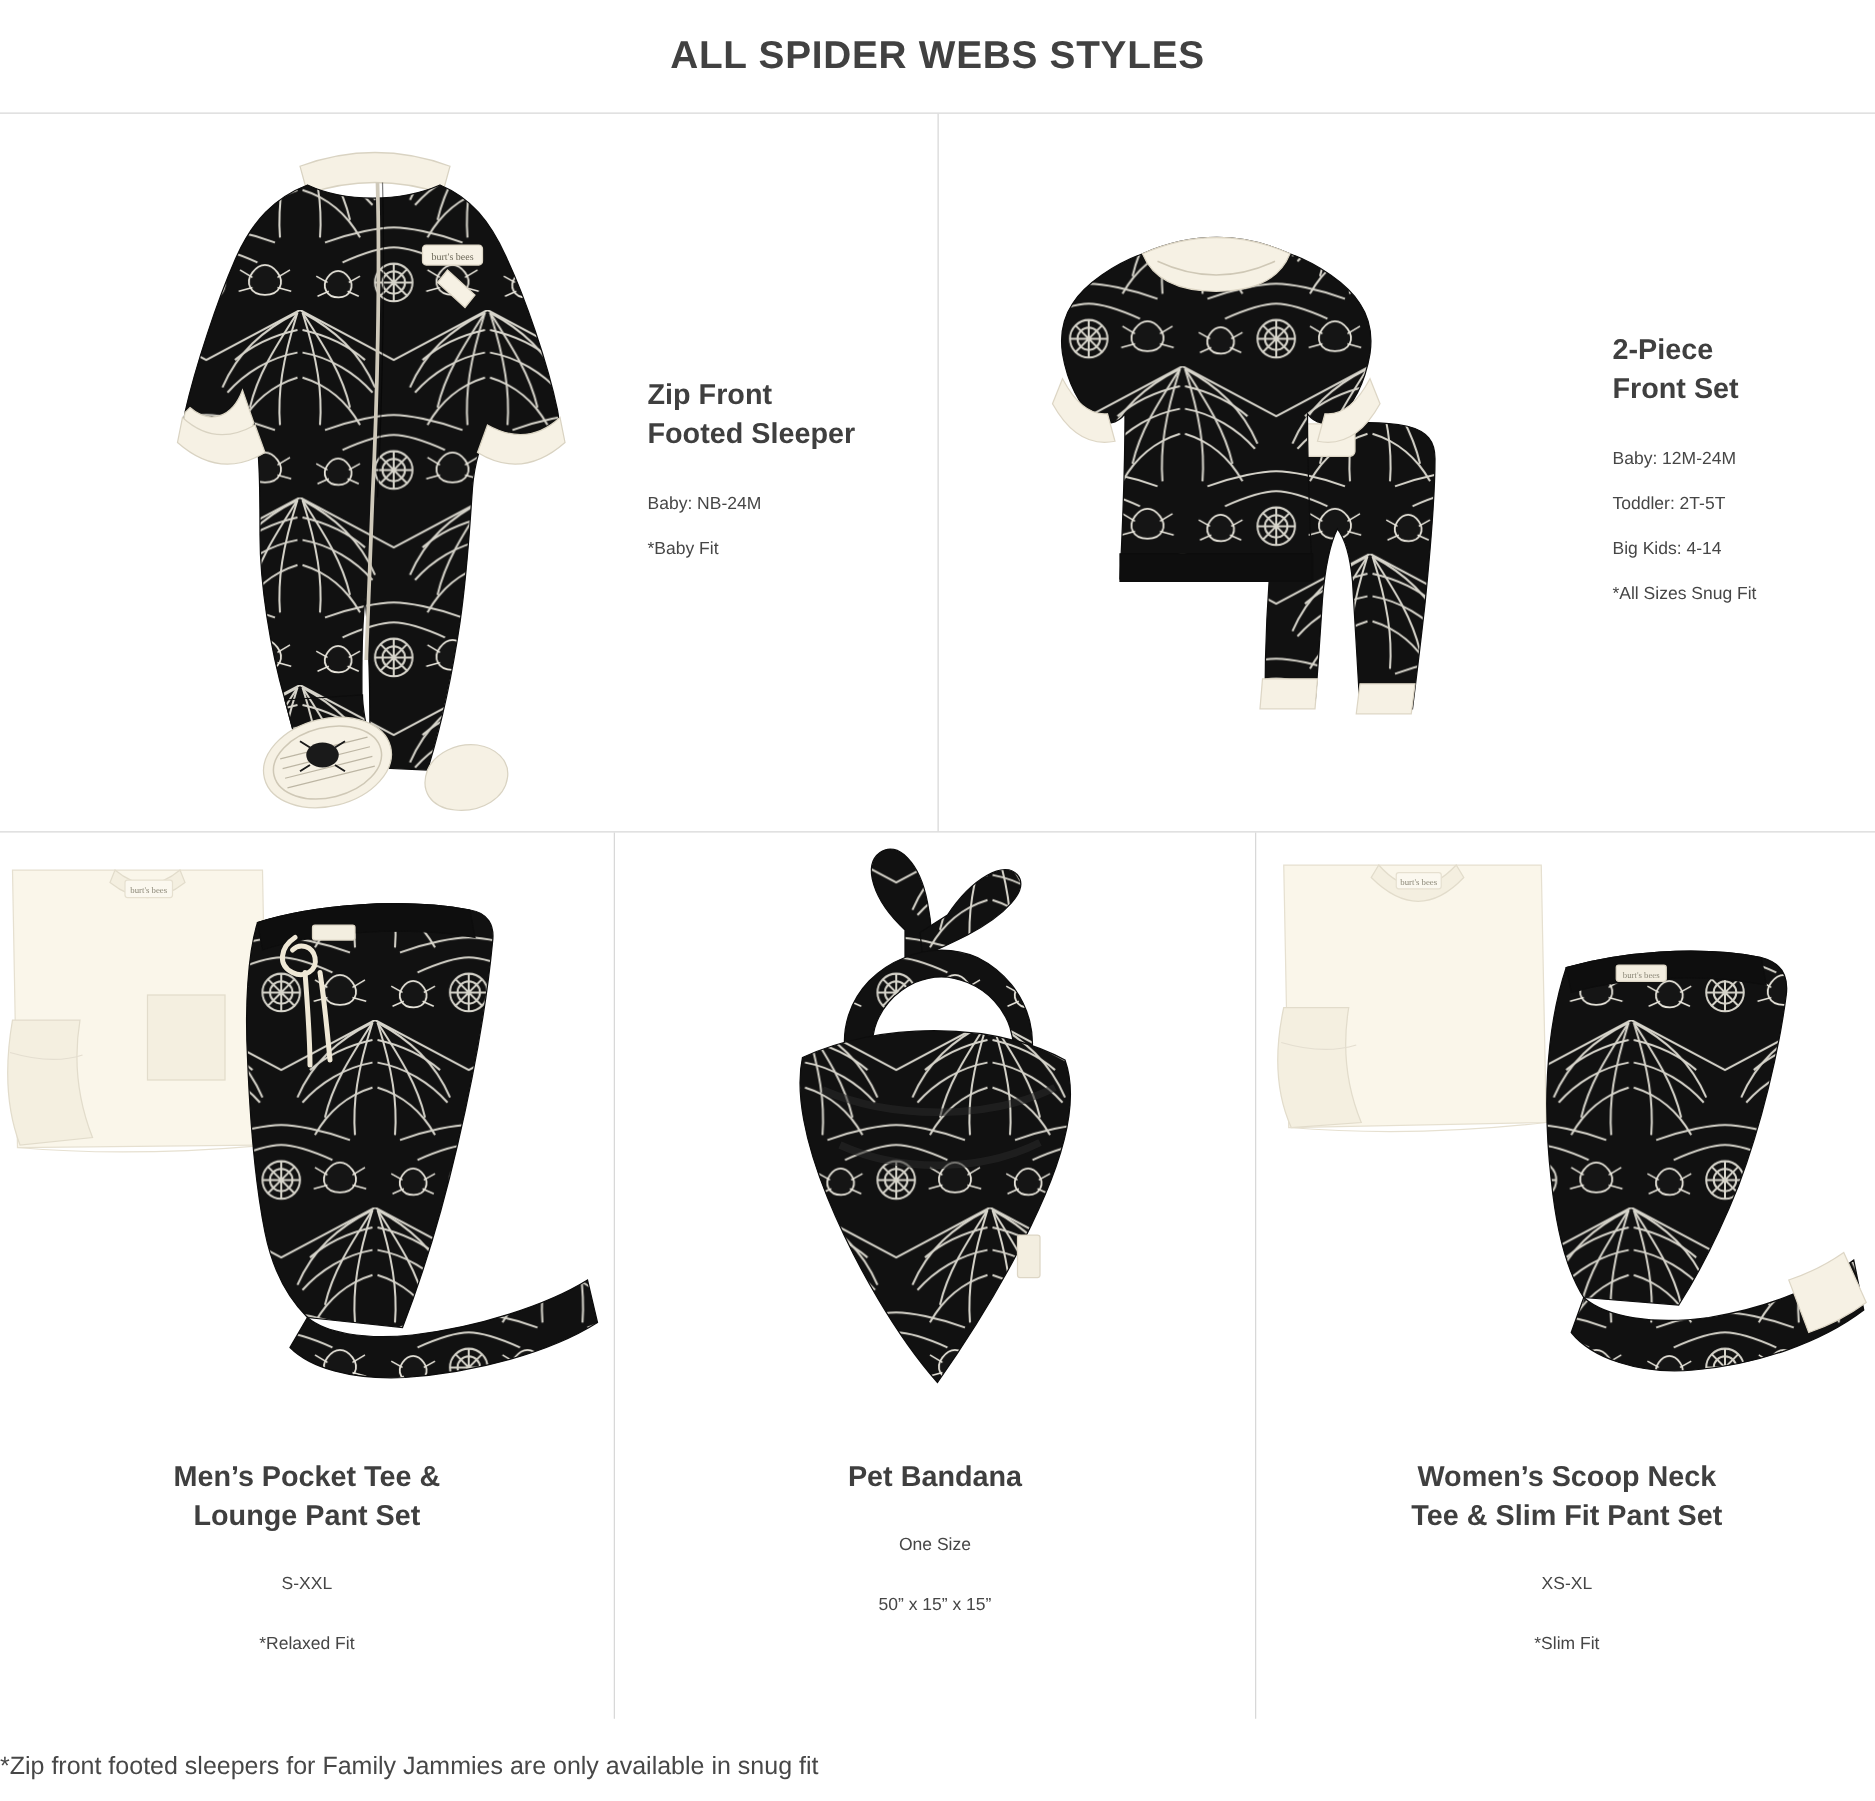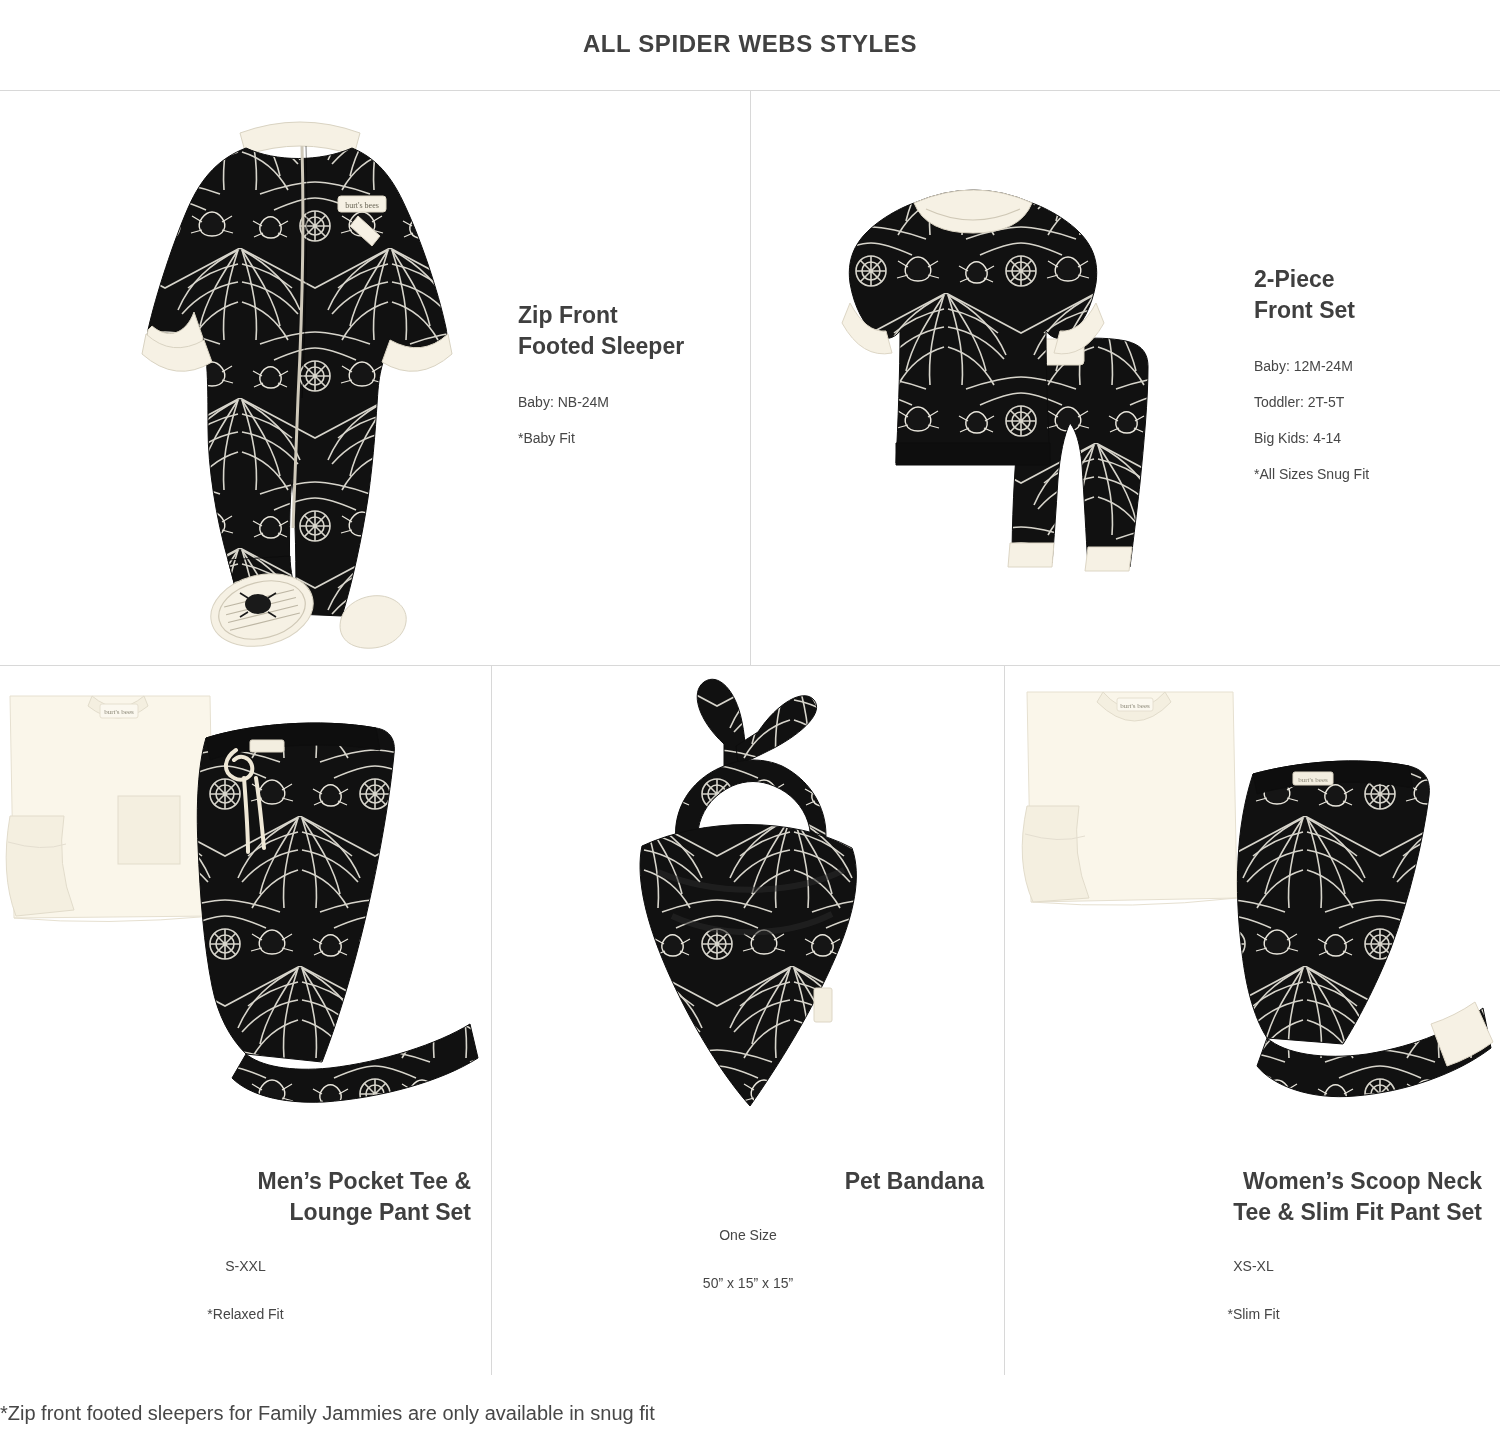--- a/index.html
+++ b/index.html
@@ -11,42 +11,42 @@
     width: 1500px;
     height: 1441px;
     font-family: "Liberation Sans", sans-serif;
     color: #3b3b3b;
     position: relative;
     overflow: hidden;
   }
 
   .page-title {
     text-align: center;
-    font-size: 24px;
+    font-size: 31px;
     font-weight: bold;
     letter-spacing: 0.6px;
     color: #414141;
     padding-top: 9px;
     height: 90px;
     line-height: 70px;
   }
 
   
   .grid-top {
     display: flex;
     height: 575px;
     border-top: 1px solid #d8d8d8;
   }
   .cell-top {
     flex: 1 1 50%;
     display: flex;
     align-items: center;
     position: relative;
   }
-  .cell-top + .cell-top { border-left: 1px solid #d8d8d8; }
+  .cell-top + .cell-top { border-left: 1px solid #d8d8d8; gap: 36px; }
 
   .grid-bottom {
     display: flex;
     height: 710px;
     border-top: 1px solid #d8d8d8;
   }
   .cell-bot {
     flex: 1 1 33.333%;
     display: flex;
     flex-direction: column;
@@ -74,21 +74,21 @@
     padding-left: 8px;
     max-width: 330px;
   }
   .top-text .item-name { margin-bottom: 22px; }
 
   .bot-text {
     text-align: center;
     width: 100%;
     padding: 0 20px;
   }
-  .bot-text .item-name { margin-bottom: 14px; text-align: right; }
+  .bot-text .item-name { margin-bottom: 14px; }
   .bot-text .item-line { line-height: 48px; }
 
   .footnote {
     position: absolute;
     left: 0; right: 0;
     bottom: 16px;
     text-align: left;
     font-size: 20px;
     color: #474747;
   }

